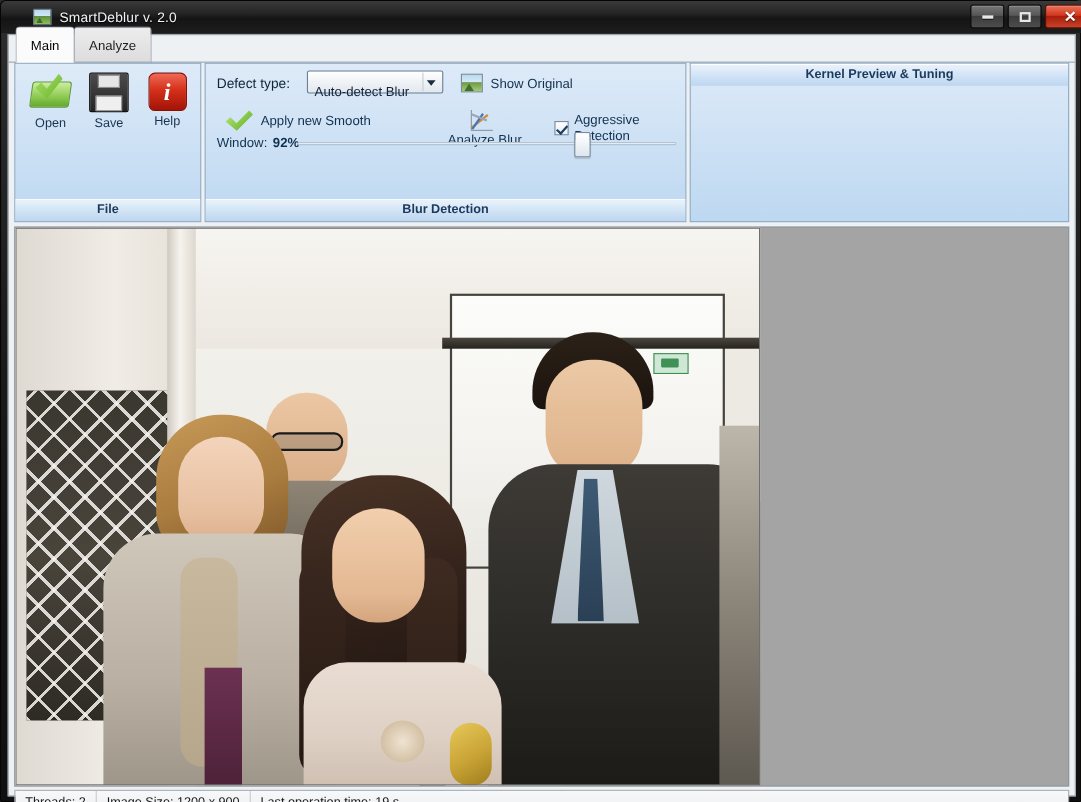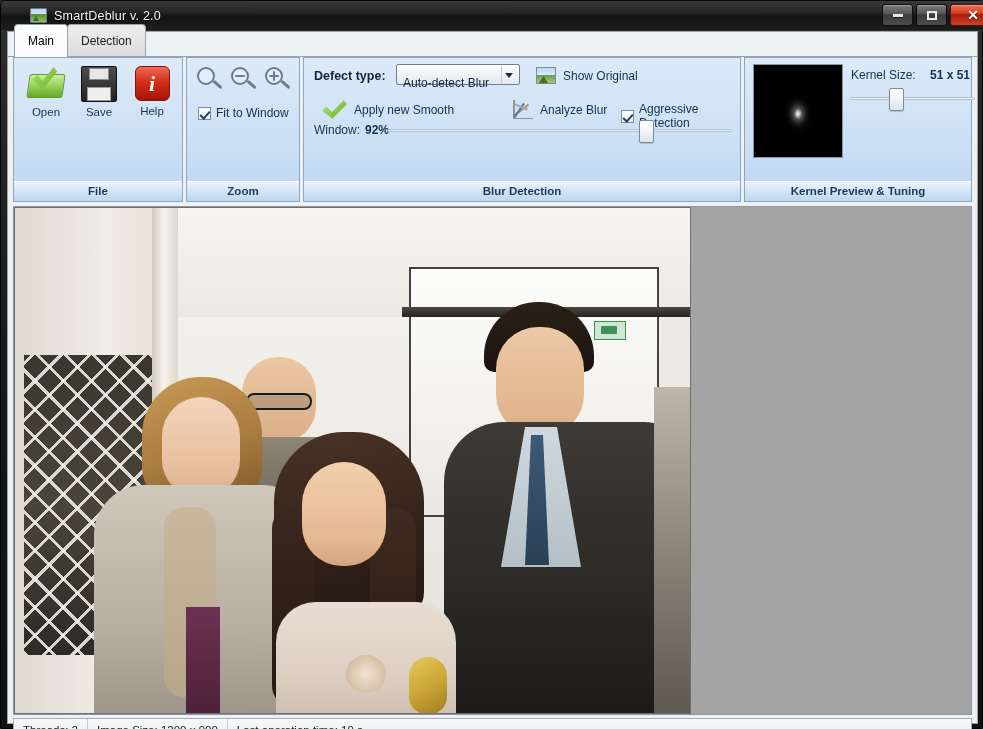--- a/index.html
+++ b/index.html
@@ -121,21 +121,21 @@
   .mag .handle{position:absolute;left:17px;top:17px;width:11px;height:3px;background:#6f7c88;transform:rotate(42deg);border-radius:2px;}
   .mag .sign{position:absolute;left:6px;top:8.5px;width:10px;height:2.5px;background:#6f7c88;border-radius:1px;}
   .mag .sign.v{left:9.7px;top:5px;width:2.5px;height:10px;}
 
   .chk{position:absolute;display:flex;align-items:center;font-size:12px;color:#12314f;}
   .chkbox{width:13px;height:13px;border:1px solid #7f8d9b;background:linear-gradient(180deg,#ffffff 0%,#e8eef4 100%);
     margin-right:5px;position:relative;box-sizing:border-box;flex:0 0 auto;}
   .chkbox.on:after{content:"";position:absolute;left:3px;top:1px;width:4px;height:8px;border:solid #1d3f66;border-width:0 2px 2px 0;transform:rotate(42deg);}
 
   
-  .lbl-bold{position:absolute;font-size:12.5px;font-weight:bold;color:#10263c;}
+  .lbl-bold{position:absolute;font-size:12.5px;font-weight:normal;color:#10263c;}
   .combo{
     position:absolute;height:21px;box-sizing:border-box;border:1px solid #6f7f8f;
     background:linear-gradient(180deg,#ffffff 0%,#f0f3f6 48%,#e2e8ee 100%);
     display:flex;align-items:center;padding:16px 20px 0 6px;font-size:12px;color:#11223a;border-radius:2px;
   }
   .combo .arrow{position:absolute;right:6px;top:8px;width:0;height:0;border-left:4.5px solid transparent;border-right:4.5px solid transparent;border-top:5px solid #1b2c40;}
   .combo .divline{position:absolute;right:17px;top:1px;bottom:1px;width:1px;background:#c2ccd6;}
 
   .smallrow{position:absolute;display:flex;align-items:center;font-size:12px;color:#12314f;}
 
@@ -255,21 +255,21 @@
     </div>
   </div>
 
   <div class="client">
 
     <div class="tabstrip">
       <div class="tab active">
         <span>Main</span>
       </div>
       <div class="tab">
-        <span>Detection</span>
+        <span>Analyze</span>
       </div>
     </div>
     <div class="tabline"></div>
 
     <div class="ribbon">
 
       <div class="group g-file">
         <div class="gbody">
           <div class="bigbtn" style="left:6px;justify-content:flex-end;">
             <div class="ico ico-open"></div>
@@ -282,44 +282,20 @@
           <div class="bigbtn" style="left:112px;">
             <div class="ico ico-help">
                 <span>i</span>
               </div>
             <div class="lbl">Help</div>
           </div>
         </div>
         <div class="gcap">File</div>
       </div>
 
-      <div class="group g-zoom">
-        <div class="gbody">
-          <div class="mag" style="left:8px;">
-            <div class="glass"></div>
-            <div class="handle"></div>
-          </div>
-          <div class="mag" style="left:42px;">
-            <div class="glass"></div>
-            <div class="handle"></div>
-            <div class="sign"></div>
-          </div>
-          <div class="mag" style="left:76px;">
-            <div class="glass"></div>
-            <div class="handle"></div>
-            <div class="sign"></div>
-            <div class="sign v"></div>
-          </div>
-          <div class="chk" style="left:11px;top:48px;">
-            <div class="chkbox on"></div>
-            <span>Fit to Window</span>
-          </div>
-        </div>
-        <div class="gcap">Zoom</div>
-      </div>
 
       <div class="group g-blur">
         <div class="gbody">
 
           <div class="lbl-bold" style="left:10px;top:11px;">Defect type:</div>
 
           <div class="combo" style="left:92px;top:6px;width:124px;">
             <span>Auto-detect Blur</span>
             <div class="divline"></div>
             <div class="arrow"></div>
@@ -328,21 +304,21 @@
           <div class="smallrow" style="left:232px;top:9px;">
             <div class="ico-photo"></div>
             <span>Show Original</span>
           </div>
 
           <div class="smallrow" style="left:18px;top:41px;">
             <div class="ico-check"></div>
             <span>Apply new Smooth</span>
           </div>
 
-          <div class="smallrow" style="left:208px;top:42px;">
+          <div class="smallrow" style="left:220px;top:42px;flex-direction:column;">
             <div class="ico-chart">
               <div class="ax"></div>
               <div class="ax2"></div>
               <div class="ln"></div>
               <div class="ln2"></div>
               <div class="ln3"></div>
             </div>
             <span>Analyze Blur</span>
           </div>
 
@@ -359,33 +335,20 @@
           <div class="slider" style="left:83px;top:65px;width:345px;">
             <div class="track"></div>
             <div class="knob" style="left:252px;"></div>
           </div>
 
         </div>
         <div class="gcap">Blur Detection</div>
       </div>
 
       <div class="group g-kernel">
-        <div class="gbody">
-          <div class="kpreview"></div>
-          <div class="smallrow" style="left:106px;top:10px;">
-            <span>Kernel Size:</span>
-          </div>
-          <div class="smallrow" style="left:185px;top:10px;font-weight:bold;">
-            <span>51 x 51</span>
-          </div>
-          <div class="slider" style="left:104px;top:33px;width:126px;">
-            <div class="track"></div>
-            <div class="knob" style="left:40px;"></div>
-          </div>
-        </div>
         <div class="gcap">Kernel Preview &amp; Tuning</div>
       </div>
 
     </div>
 
     <div class="canvas">
       <div class="photo">
         <div class="backwall"></div>
         <div class="ceil"></div>
         <div class="window-br"></div>

